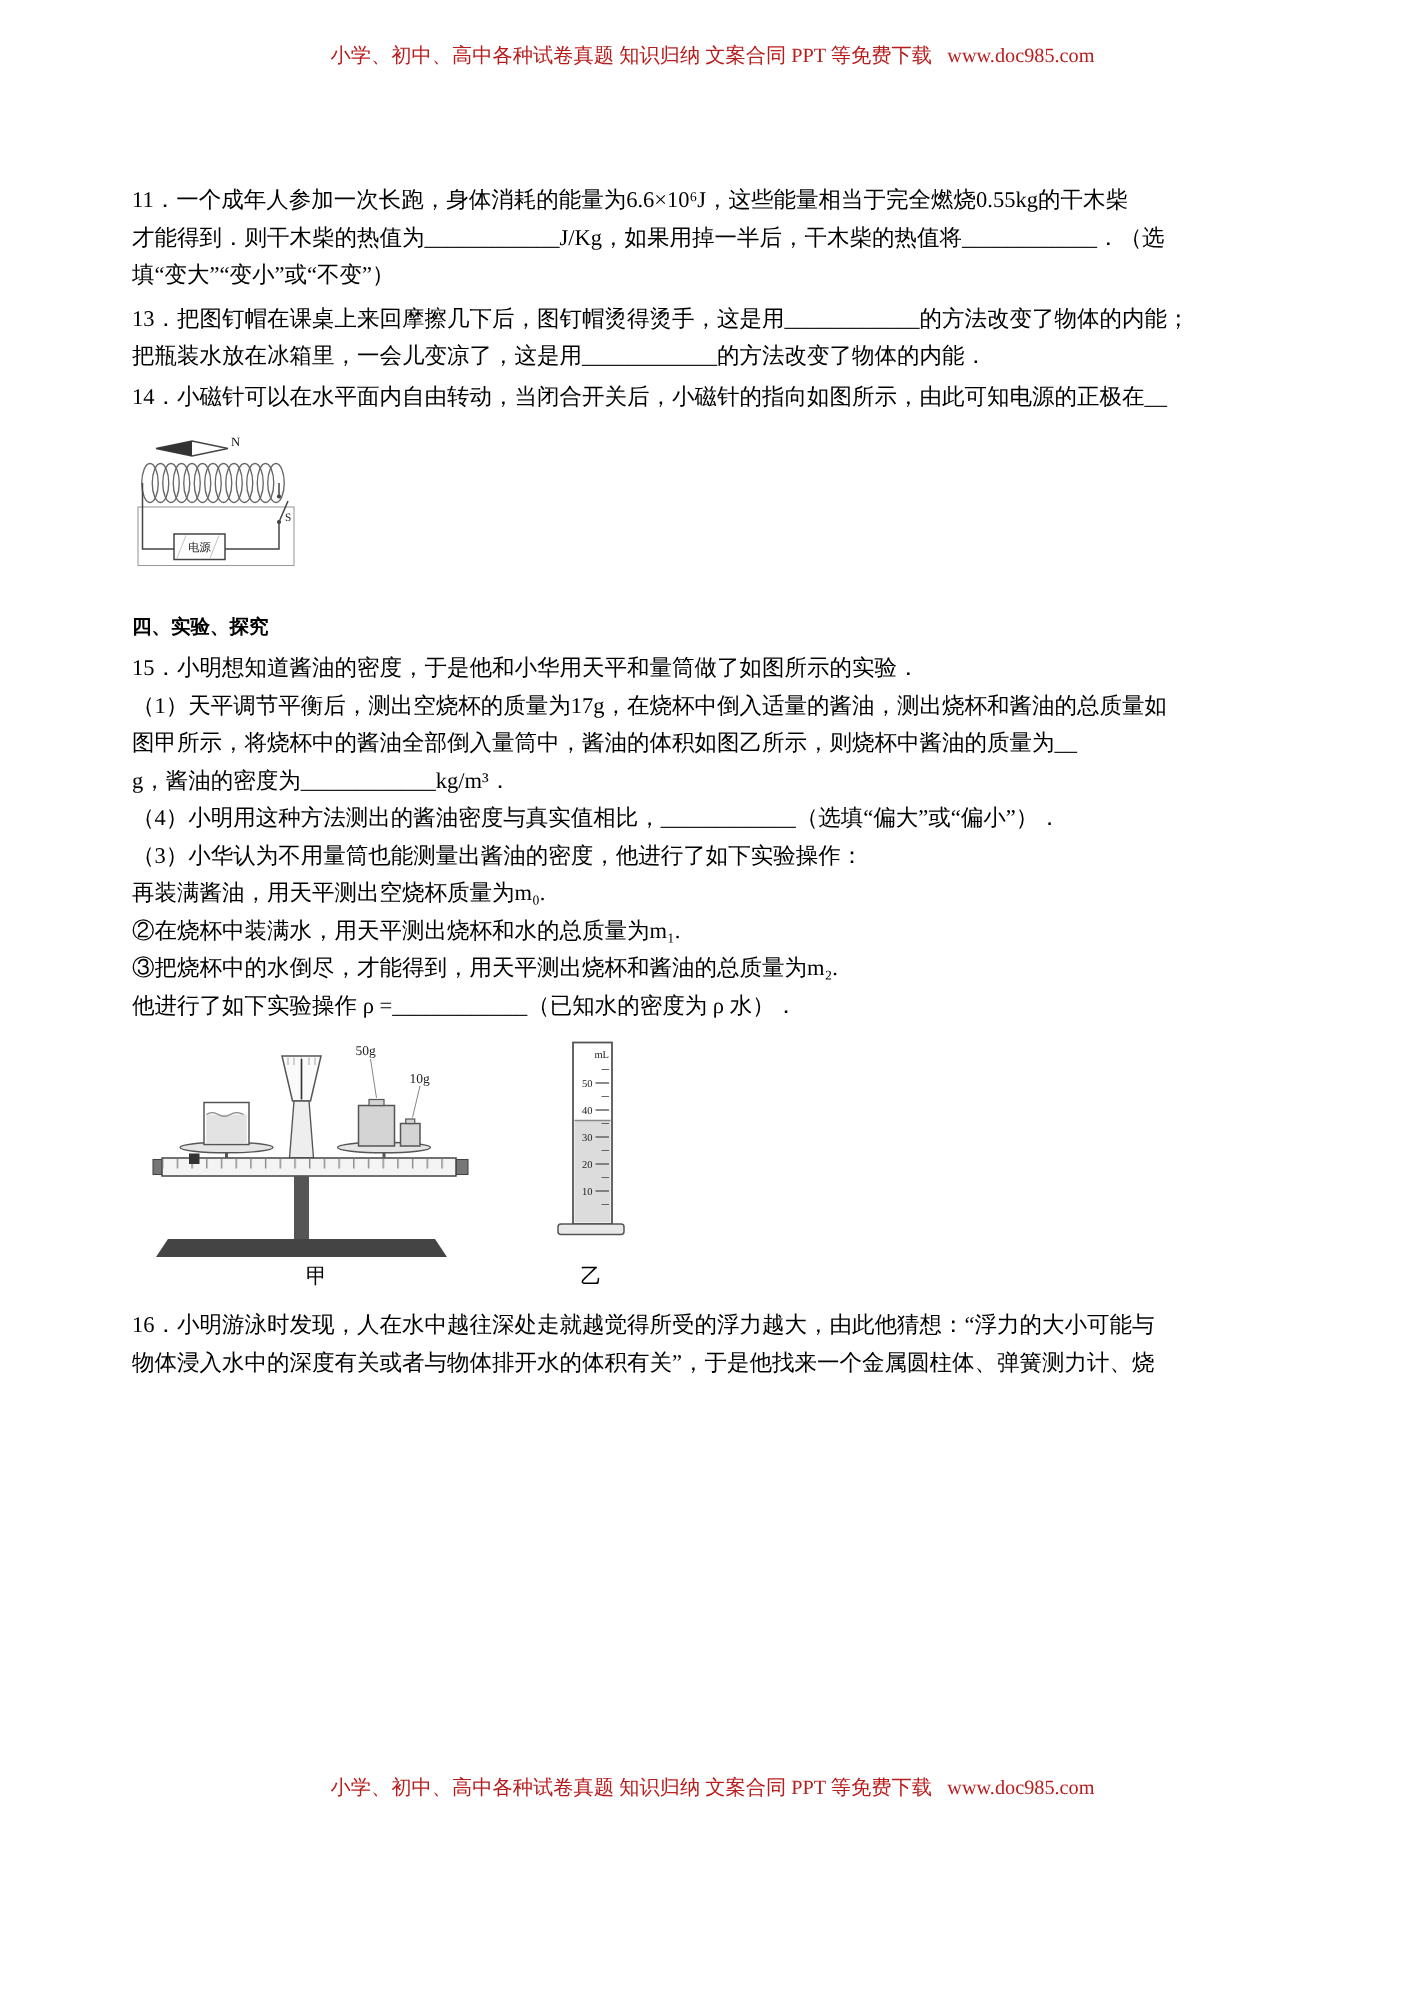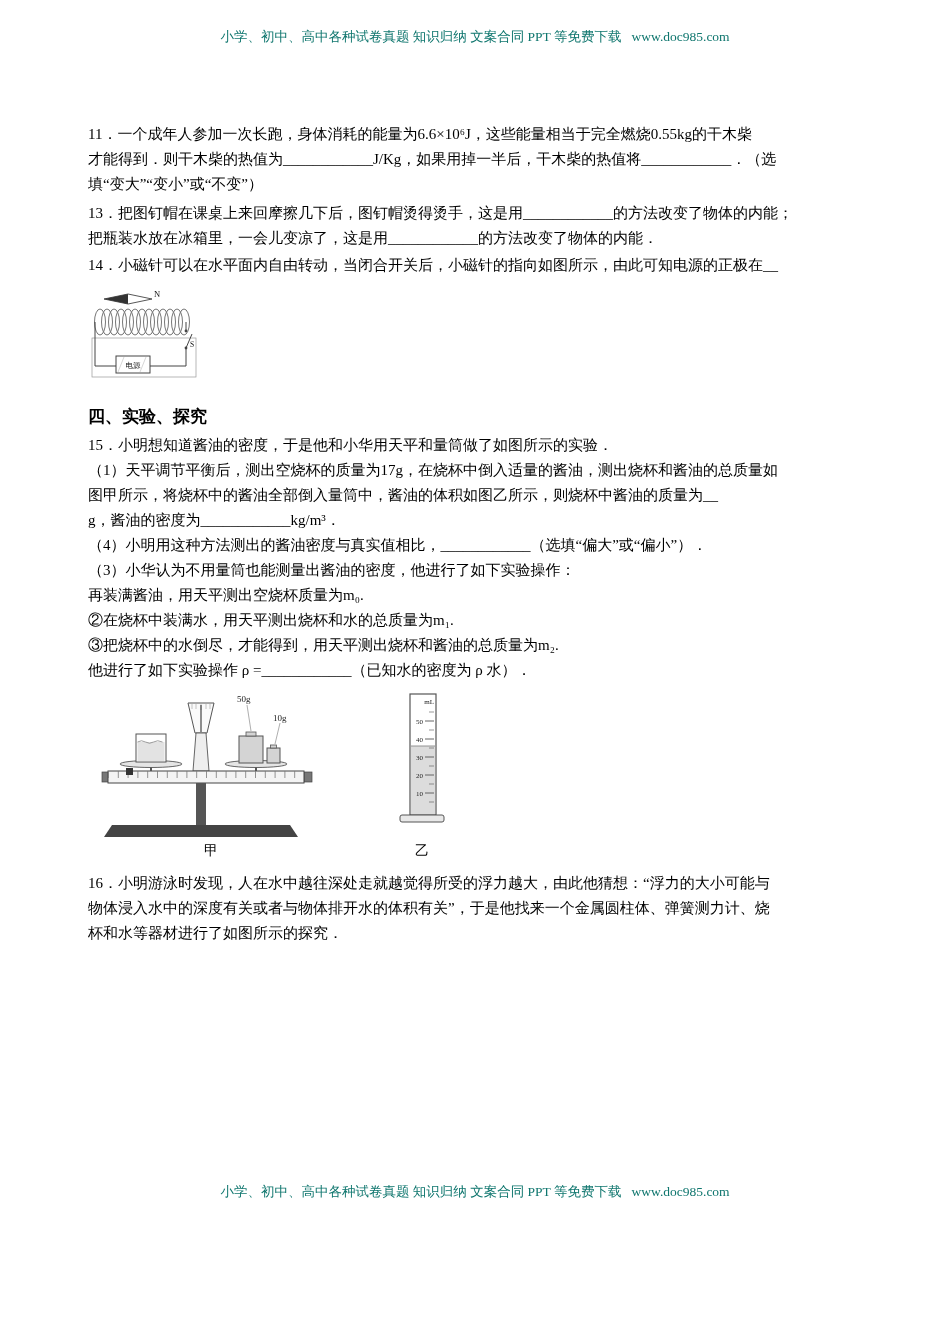--- a/index.html
+++ b/index.html
@@ -8,38 +8,38 @@
     position:relative;
     width:950px; height:1344px;
     background:#ffffff;
     font-family:"Liberation Serif","DejaVu Serif",serif;
     color:#000;
     overflow:hidden;
   }
   .page-header, .page-footer {
     position:absolute; left:0; width:100%;
     text-align:center;
-    font-size:13.5px; color:#0f766e;
+    font-size:13.5px; color:#b91c1c;
     white-space:pre;
   }
   .page-header { top:28px; }
   .page-footer { top:1183px; }
   .content {
     position:absolute; top:122px; left:88px; width:790px;
     font-size:15px; line-height:25px;
   }
   .line { white-space:pre; }
   .q12 { margin-top:4px; }
   .q13 { margin-top:2px; }
   .q14 { margin-top:2px; }
   .fig1-wrap { margin:8px 0 0 2px; }
-  .section-title { margin-top:16px; font-weight:bold; font-size:17px; }
+  .section-title { margin-top:16px; font-weight:bold; font-size:13px; }
   .q15 { margin-top:4px; }
   .fig2-row {
-    display:flex; align-items:center; gap:64px;
+    display:flex; align-items:center; gap:36px;
     margin:6px 0 0 8px;
   }
   .fig-block { display:flex; flex-direction:column; align-items:center; }
   .caption { font-size:14px; line-height:20px; margin-top:2px; }
   .q16 { margin-top:10px; }
   svg text { font-family:"Liberation Serif","DejaVu Serif",serif; }
 </style>
 </head>
 <body>
 
@@ -225,20 +225,19 @@
           <rect x="10" y="126" width="44" height="7" rx="2" fill="#e8e8e8" stroke="#555" stroke-width="1"></rect>
         </svg>
         <div class="caption">乙</div>
       </div>
 
     </div>
 
     <div class="q q16">
       <div class="line">16．小明游泳时发现，人在水中越往深处走就越觉得所受的浮力越大，由此他猜想：“浮力的大小可能与</div>
       <div class="line">物体浸入水中的深度有关或者与物体排开水的体积有关”，于是他找来一个金属圆柱体、弹簧测力计、烧</div>
-      <div class="line">杯和水等器材进行了如图所示的探究．</div>
     </div>
 
   </div>
 
   <div class="page-footer">小学、初中、高中各种试卷真题 知识归纳 文案合同 PPT 等免费下载   www.doc985.com</div>
 
 </div>
 
 </body></html>

